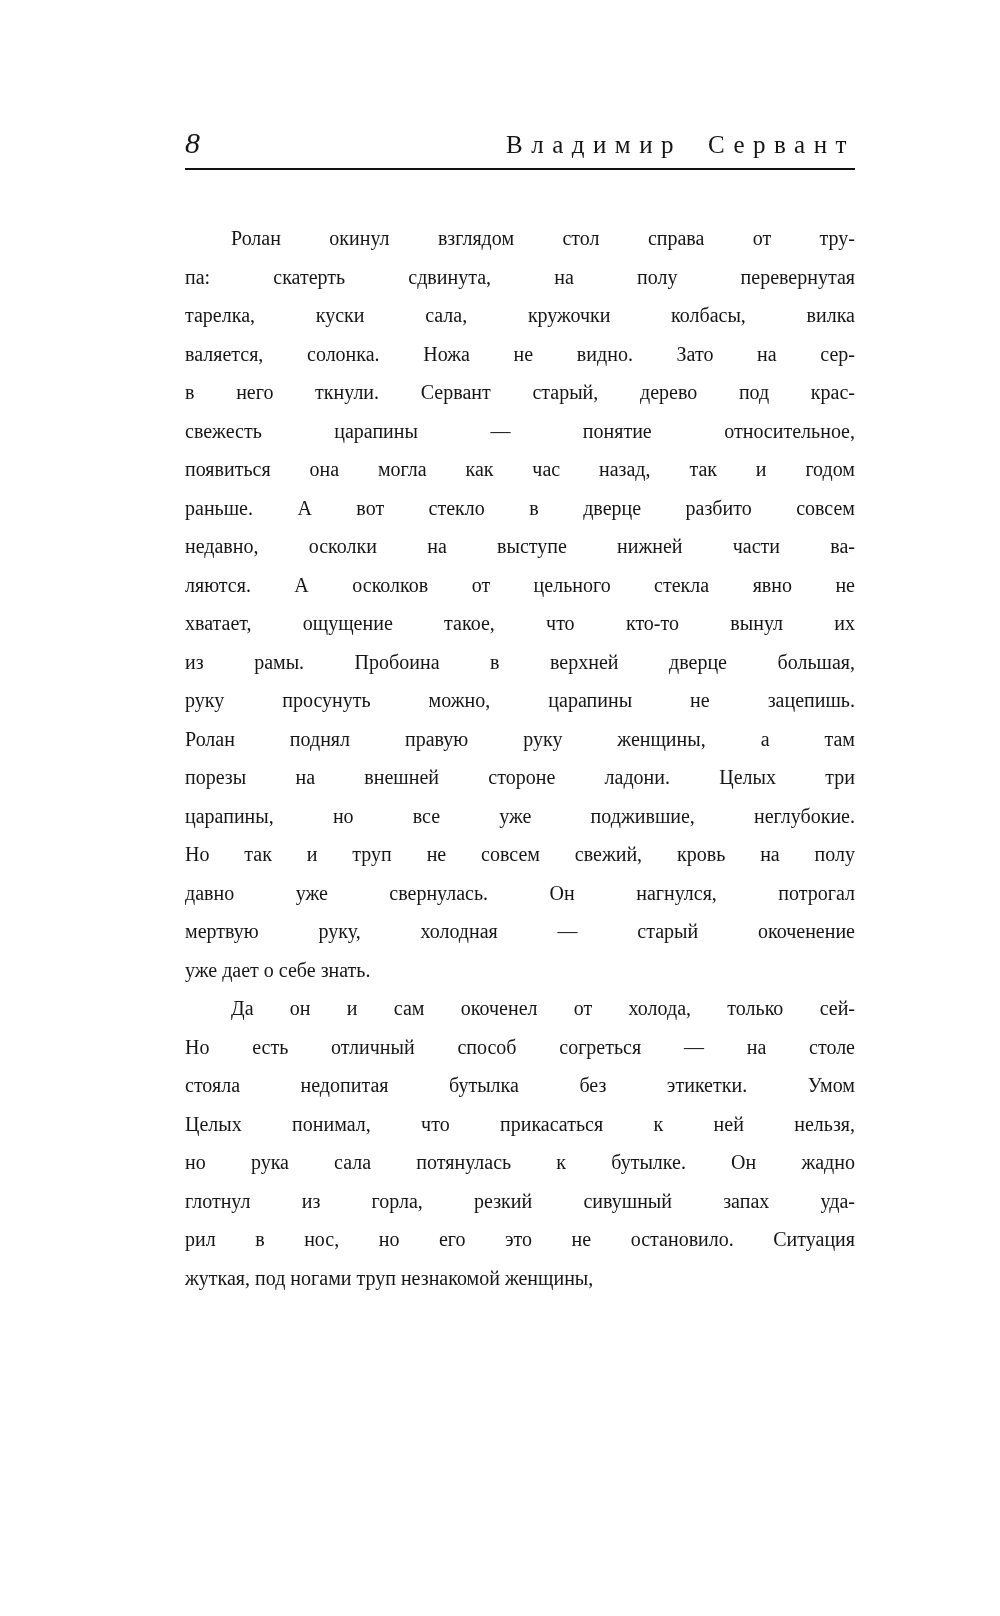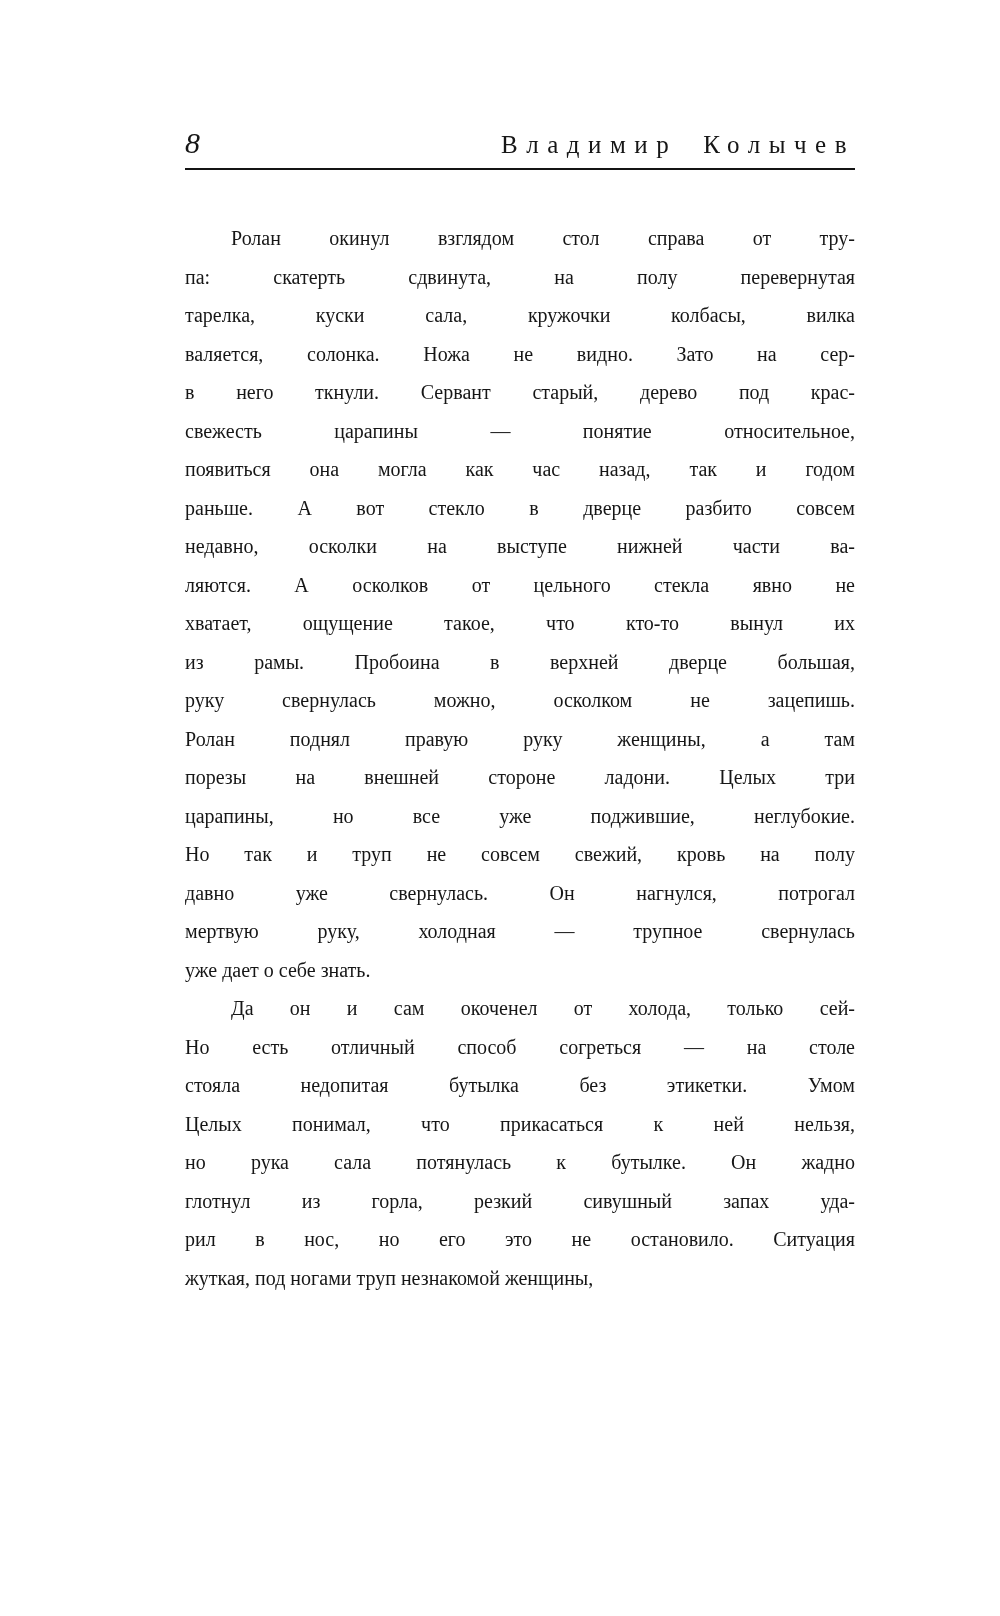--- a/index.html
+++ b/index.html
@@ -66,44 +66,44 @@
   .line.last {
     text-align-last: left;
   }
 </style>
 </head>
 <body>
 
 <div class="page">
   <div class="running-head">
     <span class="page-number">8</span>
-    <span class="running-title">Владимир Колычев</span>
+    <span class="running-title">Владимир Сервант</span>
   </div>
   <div class="head-rule"></div>
   <div class="text-block">
       <div class="paragraph">
         <div class="line first">Ролан окинул взглядом стол справа от тру-</div>
         <div class="line">па: скатерть сдвинута, на полу перевернутая</div>
         <div class="line">тарелка, куски сала, кружочки колбасы, вилка</div>
         <div class="line">валяется, солонка. Ножа не видно. Зато на сер-</div>
         <div class="line">в него ткнули. Сервант старый, дерево под крас-</div>
         <div class="line">свежесть царапины — понятие относительное,</div>
         <div class="line">появиться она могла как час назад, так и годом</div>
         <div class="line">раньше. А вот стекло в дверце разбито совсем</div>
         <div class="line">недавно, осколки на выступе нижней части ва-</div>
         <div class="line">ляются. А осколков от цельного стекла явно не</div>
         <div class="line">хватает, ощущение такое, что кто-то вынул их</div>
         <div class="line">из рамы. Пробоина в верхней дверце большая,</div>
-        <div class="line">руку свернулась можно, осколком не зацепишь.</div>
+        <div class="line">руку просунуть можно, царапины не зацепишь.</div>
         <div class="line">Ролан поднял правую руку женщины, а там</div>
         <div class="line">порезы на внешней стороне ладони. Целых три</div>
         <div class="line">царапины, но все уже поджившие, неглубокие.</div>
         <div class="line">Но так и труп не совсем свежий, кровь на полу</div>
         <div class="line">давно уже свернулась. Он нагнулся, потрогал</div>
-        <div class="line">мертвую руку, холодная — трупное свернулась</div>
+        <div class="line">мертвую руку, холодная — старый окоченение</div>
         <div class="line last">уже дает о себе знать.</div>
       </div>
       <div class="paragraph">
         <div class="line first">Да он и сам окоченел от холода, только сей-</div>
         <div class="line">Но есть отличный способ согреться — на столе</div>
         <div class="line">стояла недопитая бутылка без этикетки. Умом</div>
         <div class="line">Целых понимал, что прикасаться к ней нельзя,</div>
         <div class="line">но рука сала потянулась к бутылке. Он жадно</div>
         <div class="line">глотнул из горла, резкий сивушный запах уда-</div>
         <div class="line">рил в нос, но его это не остановило. Ситуация</div>

